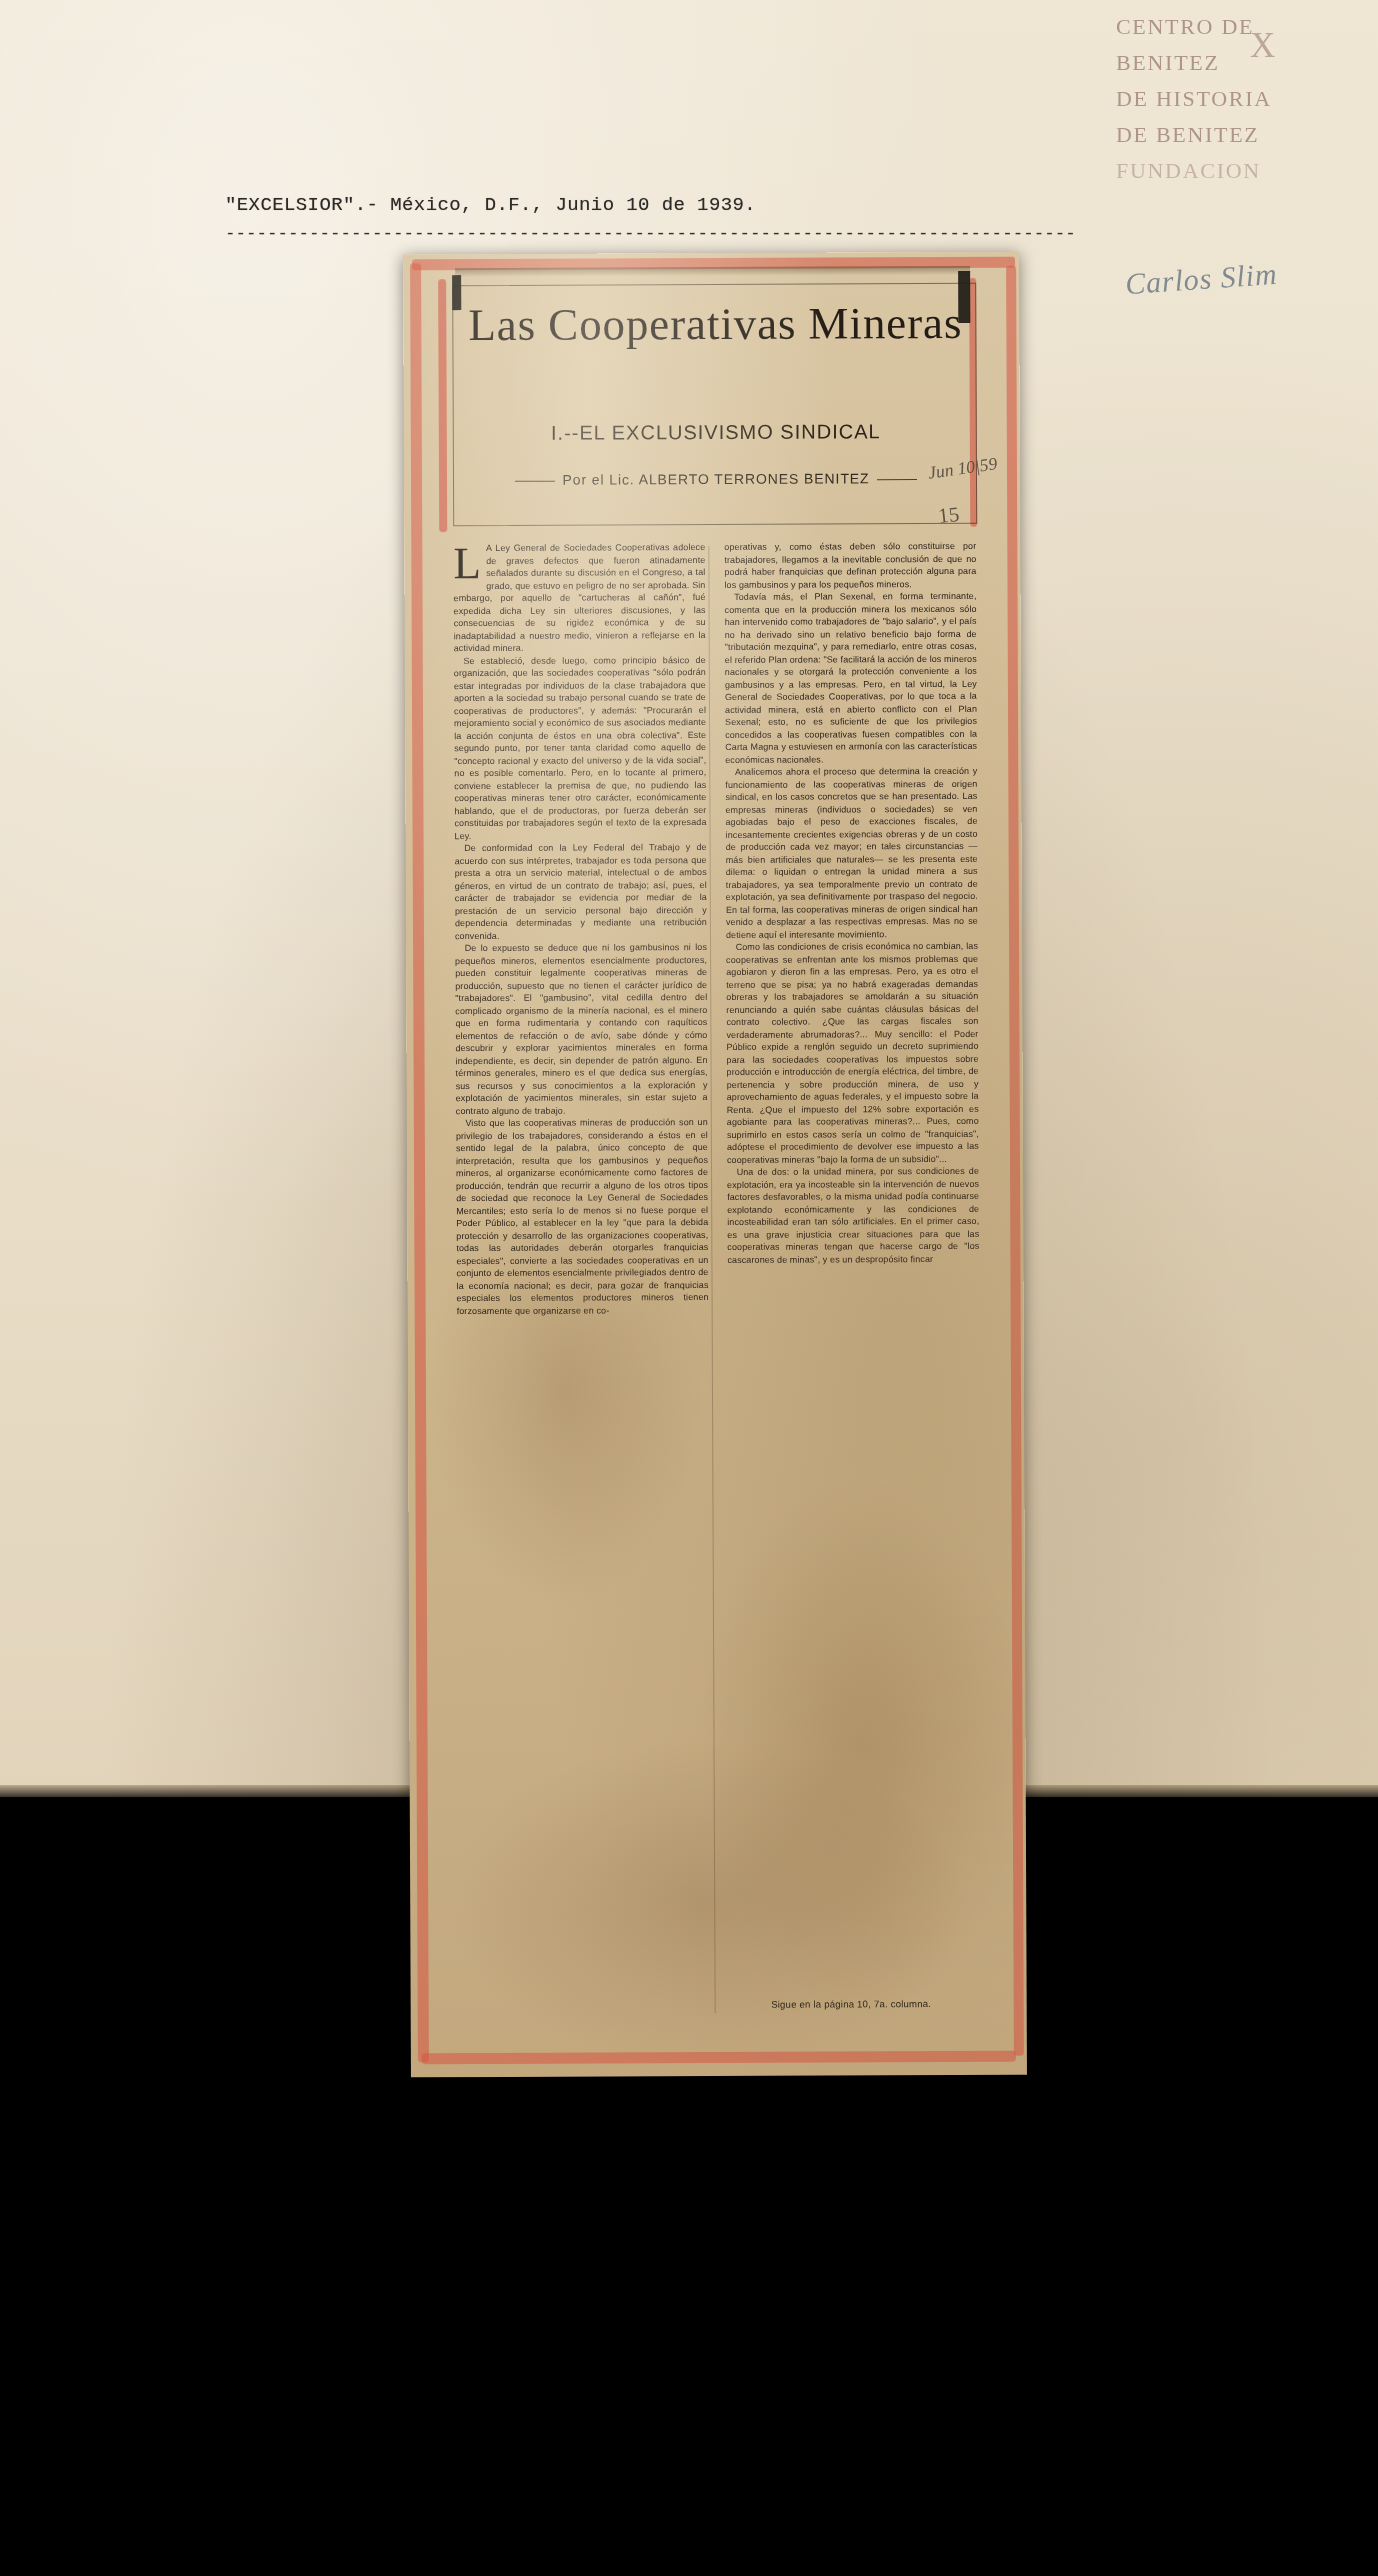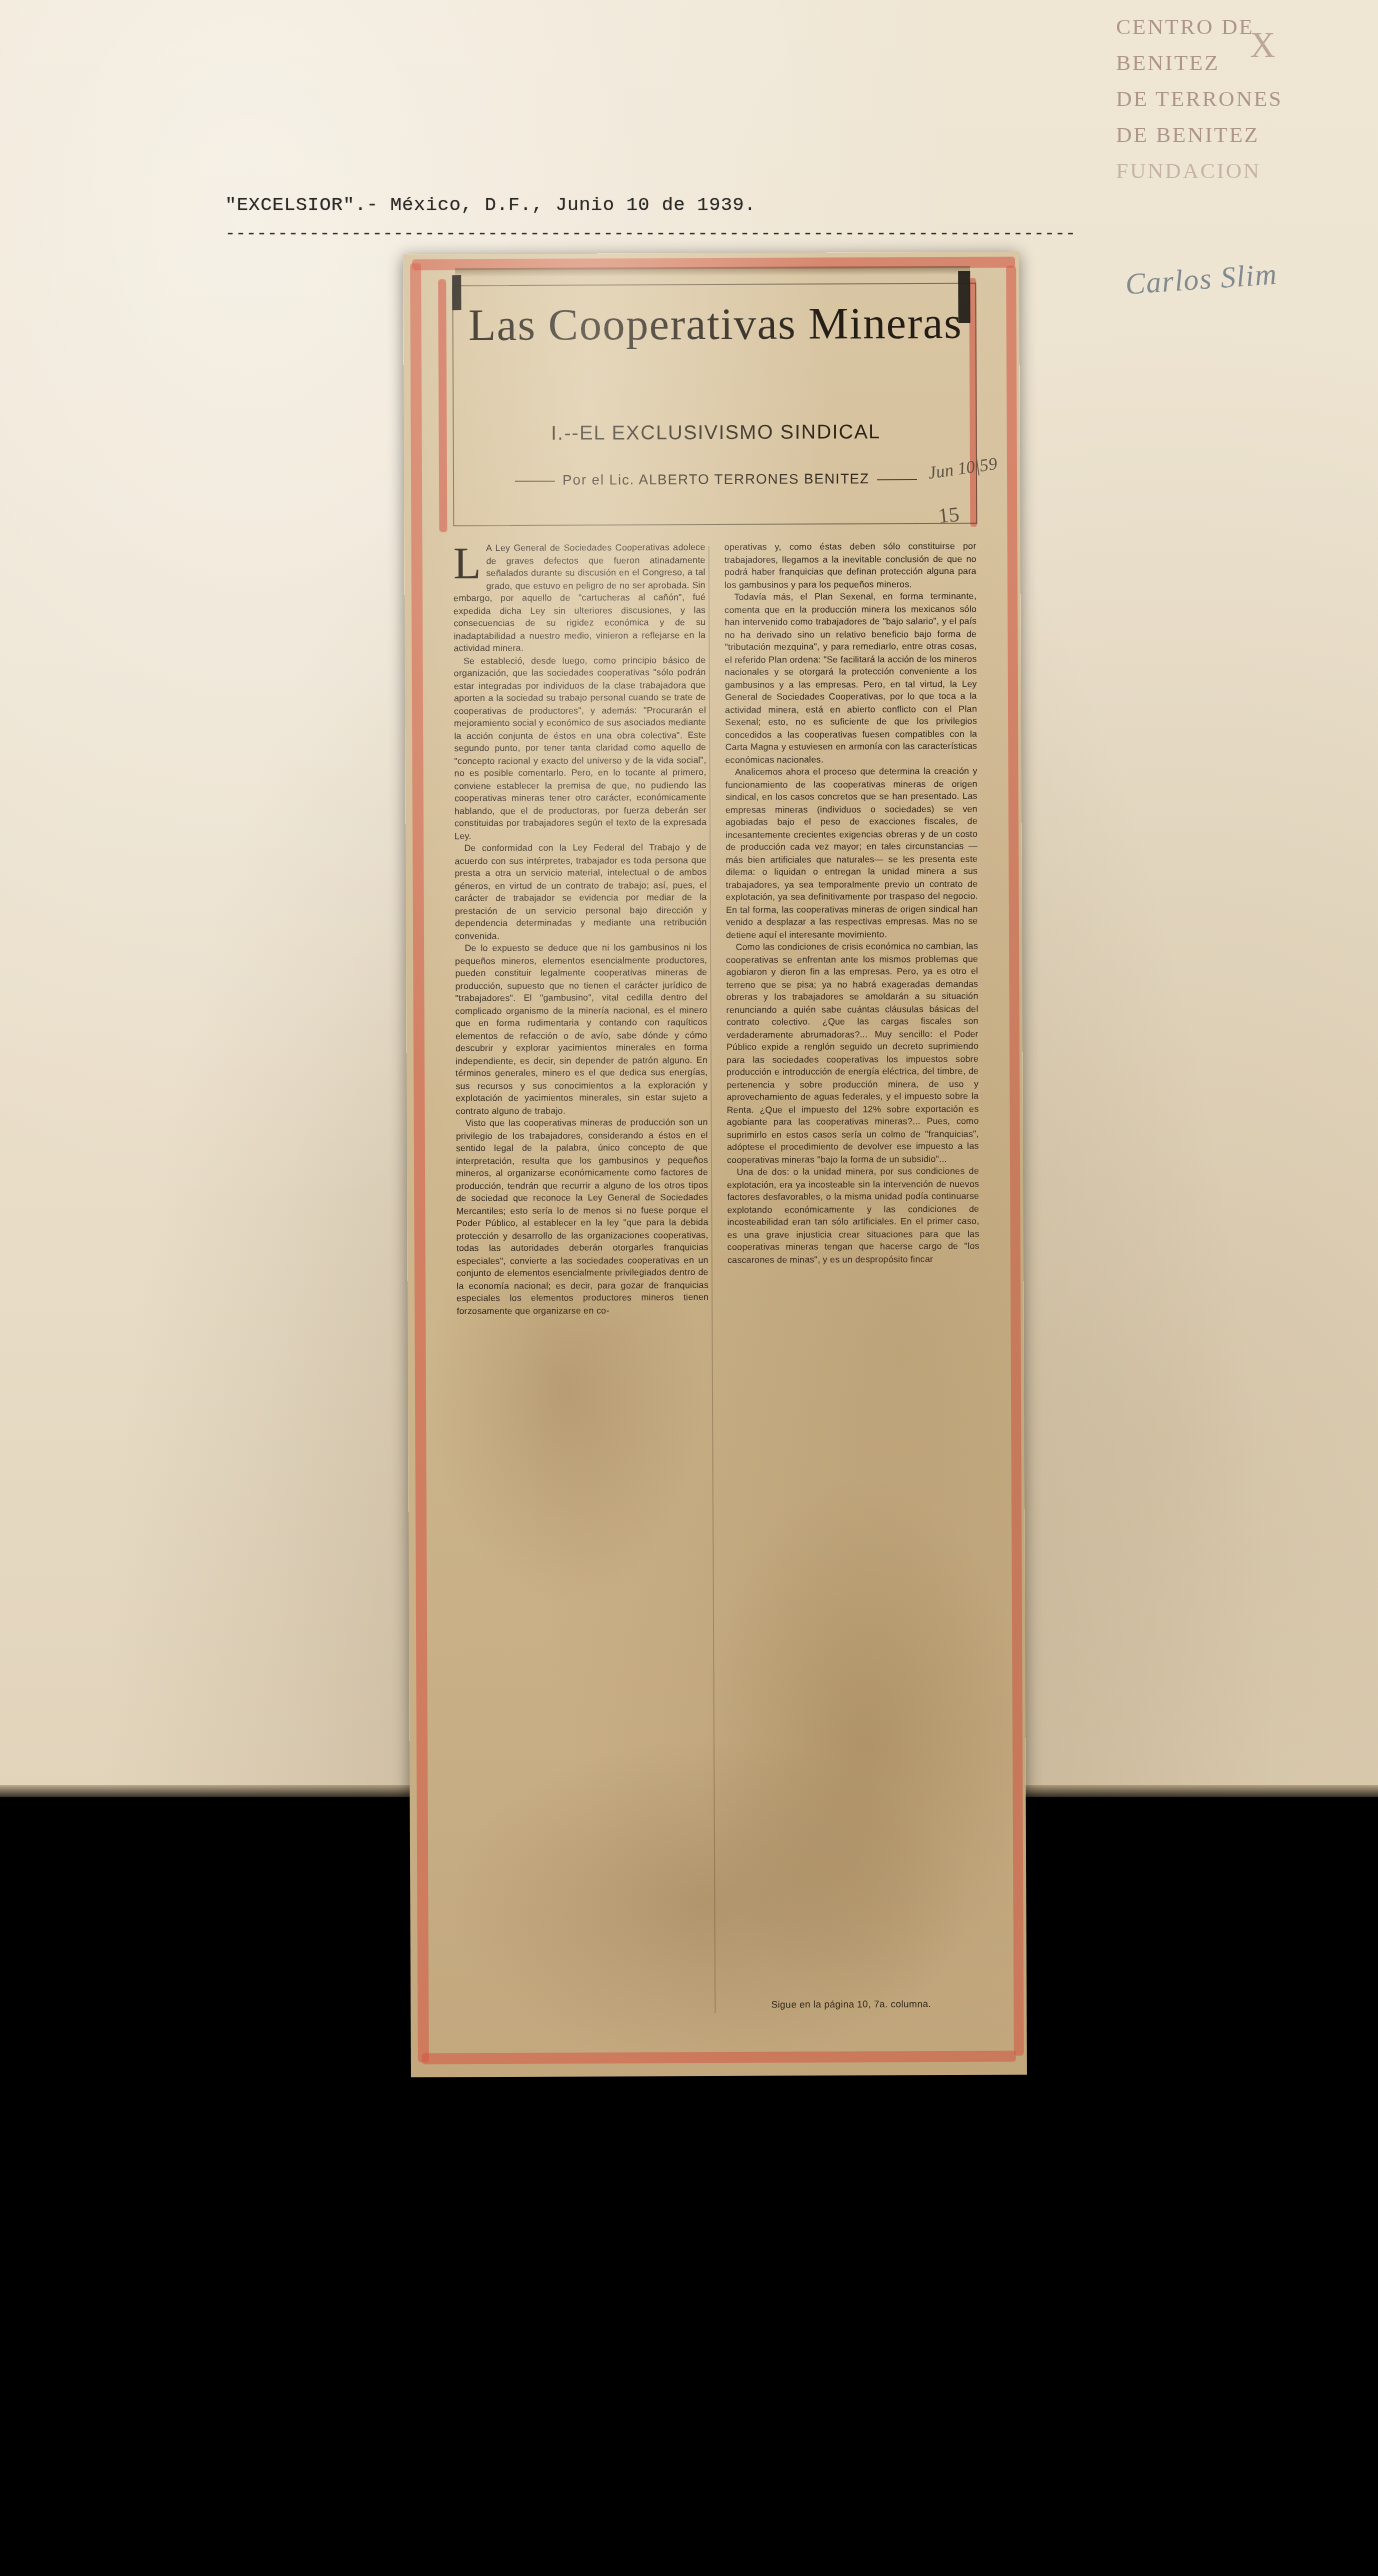--- a/index.html
+++ b/index.html
@@ -307,21 +307,21 @@
 <body>
 
 <div id="page">
 
   <div class="mount-sheet"></div>
   <div class="sheet-bottom-edge"></div>
 
   <div class="institution">
     <div>CENTRO DE</div>
     <div>BENITEZ</div>
-    <div>DE TERRONES</div>
+    <div>DE HISTORIA</div>
     <div>DE BENITEZ</div>
     <div class="faint">FUNDACION</div>
   </div>
   <div class="stamp-x">X</div>
   <div class="signature">Carlos Slim</div>
 
   <div class="source-line">"EXCELSIOR".- México, D.F., Junio 10 de 1939.</div>
   <div class="dash-rule">---------------------------------------------------------------------------------</div>
 
   <div class="clipping">

